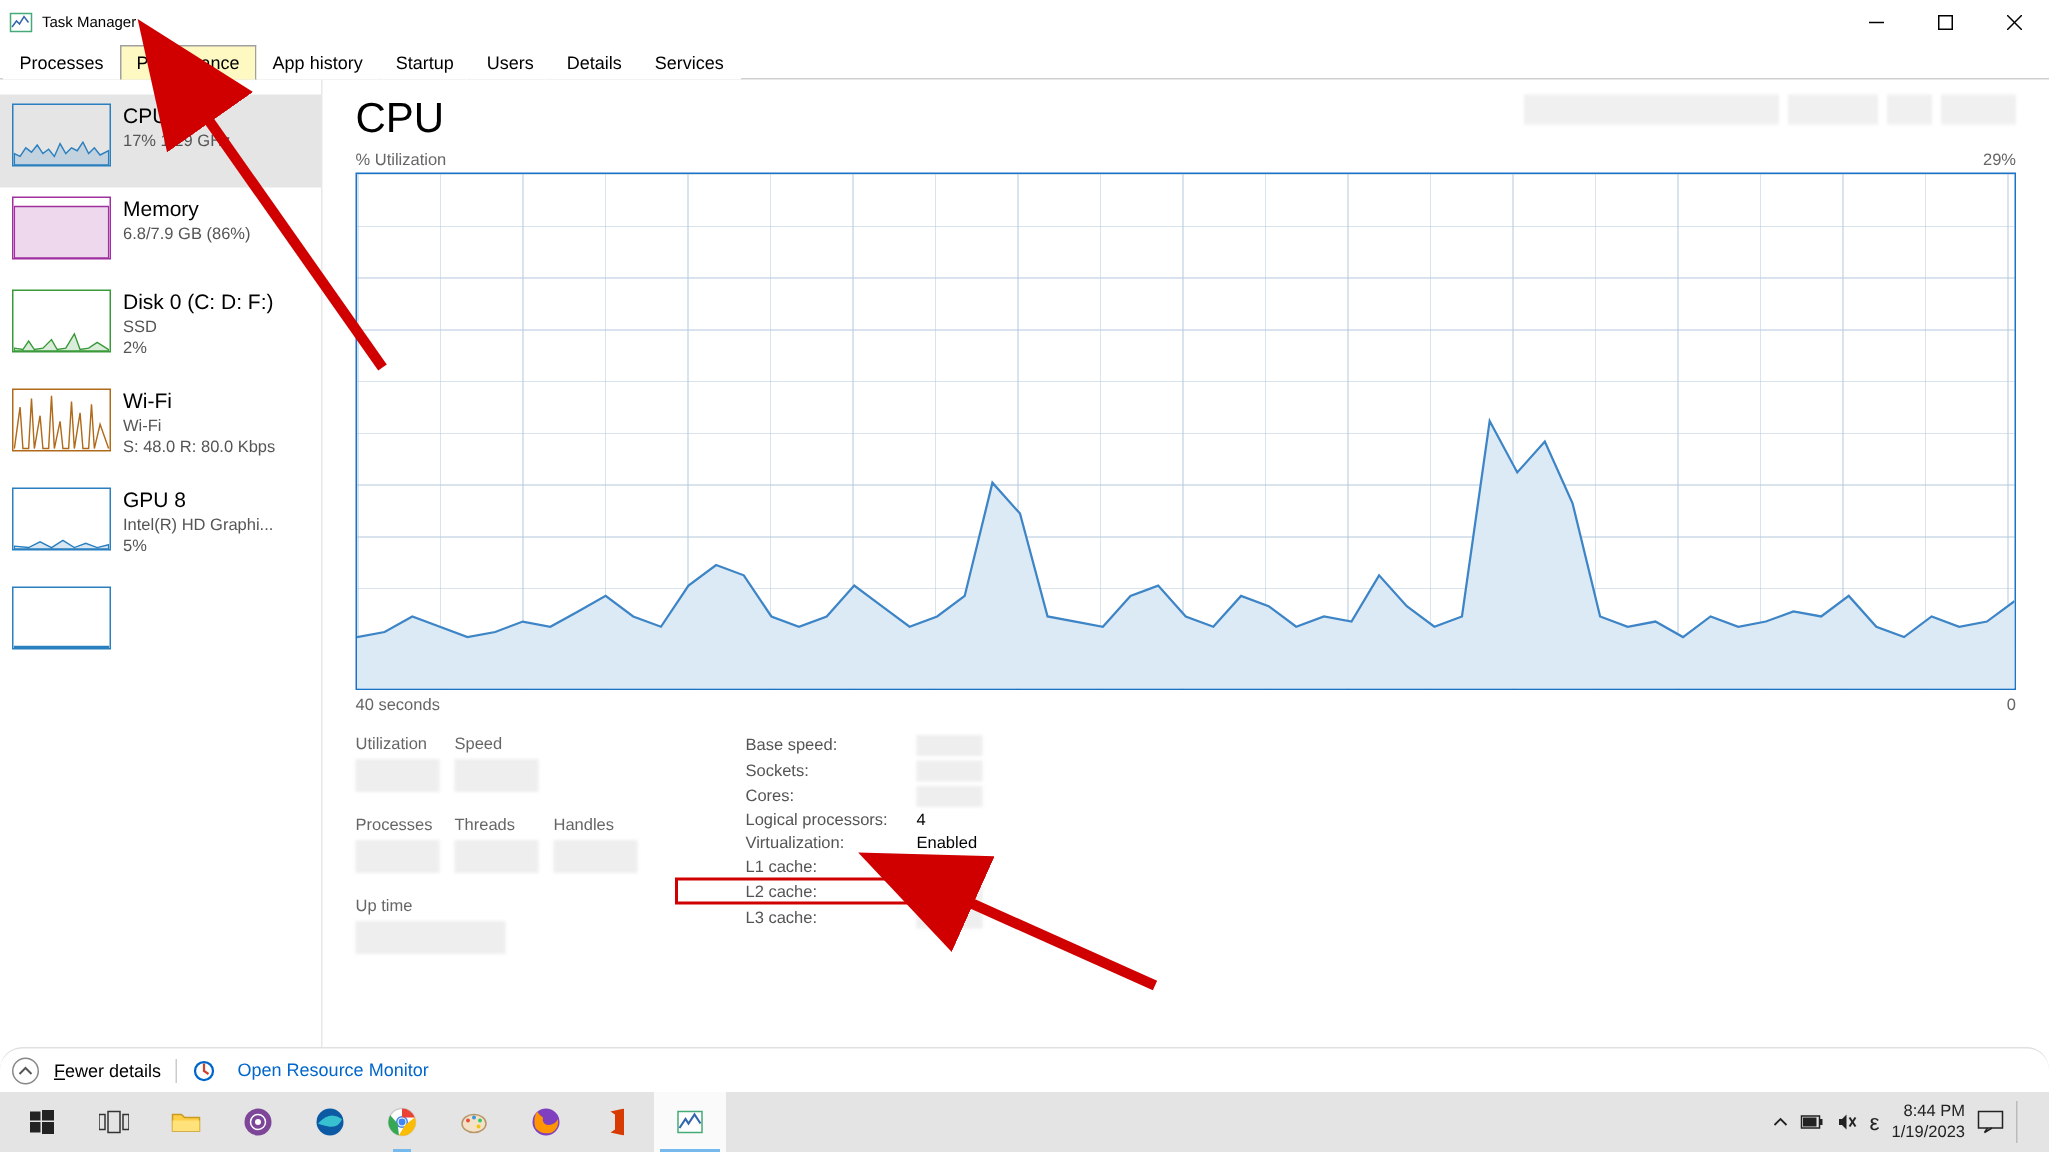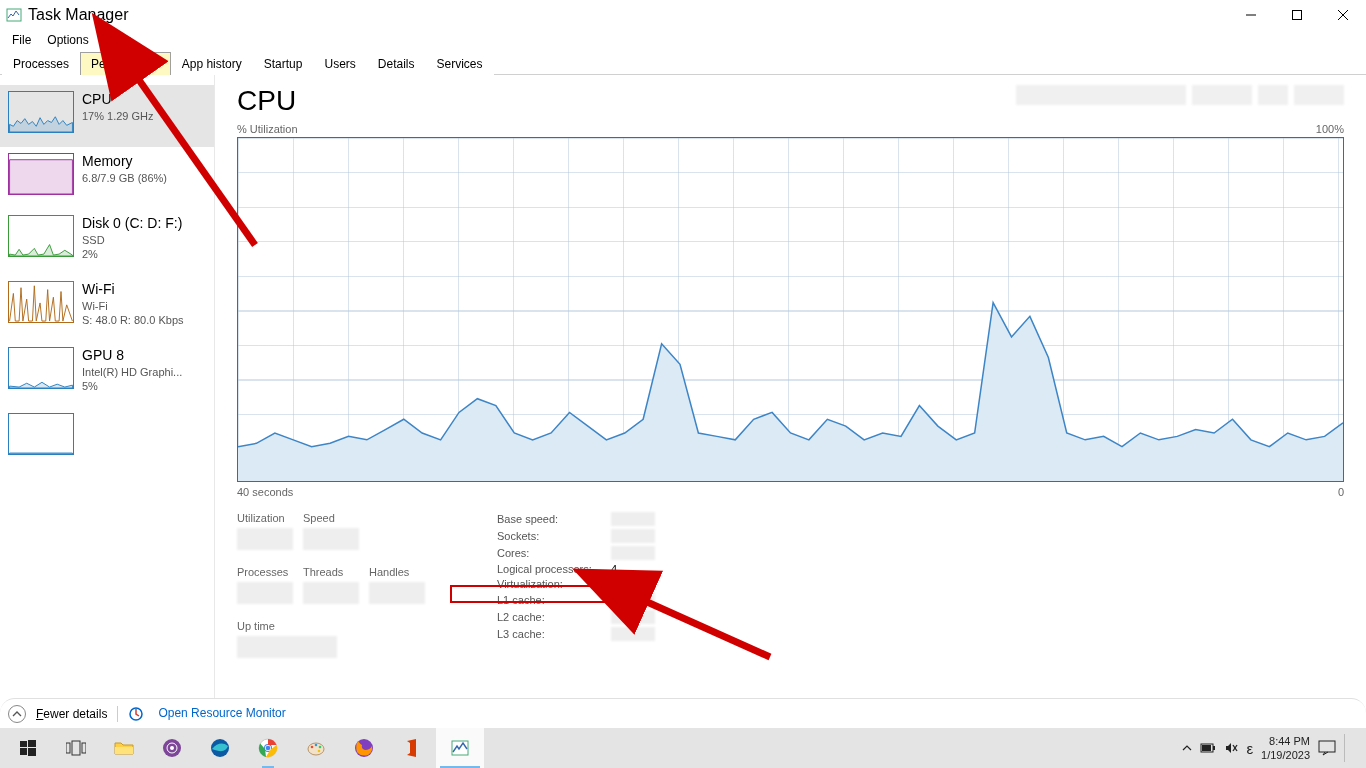--- a/index.html
+++ b/index.html
@@ -2,21 +2,21 @@
 <html><head>
 <meta charset="utf-8">
 <style>
   * { box-sizing: border-box; }
   html, body { margin: 0; padding: 0; font-family: "Segoe UI", Arial, sans-serif; font-size: 12px; color: #000; background: #fff; overflow: hidden; }
   .window { width: 1366px; height: 768px; display: flex; flex-direction: column; position: relative; }
 
   
   .titlebar { display: flex; align-items: center; height: 30px; padding: 0 0 0 6px; }
   .titlebar-icon { width: 16px; height: 16px; margin-right: 6px; }
-  .titlebar-title { font-size: 16px; flex: 0 0 auto; text-align: right; }
+  .titlebar-title { font-size: 10px; flex: 0 0 auto; text-align: right; }
   .titlebar-spacer { flex: 1; }
   .winbtn { width: 46px; height: 30px; display: flex; align-items: center; justify-content: center; }
   .winbtn svg { width: 10px; height: 10px; }
 
   
   .menubar { display: flex; height: 22px; padding-left: 4px; }
   .menuitem { padding: 3px 8px; font-size: 12px; }
 
   
   .tabbar { display: flex; border-bottom: 1px solid #d0d0d0; height: 23px; align-items: flex-end; padding-left: 2px; }
@@ -107,25 +107,20 @@
         </svg>
       </div>
     <div class="winbtn">
         <svg viewBox="0 0 10 10">
           <line x1="0" y1="0" x2="10" y2="10" stroke="#000" stroke-width="1"></line>
           <line x1="10" y1="0" x2="0" y2="10" stroke="#000" stroke-width="1"></line>
         </svg>
       </div>
   </div>
 
-  <div class="menubar">
-    <div class="menuitem">File</div>
-    <div class="menuitem">Options</div>
-    <div class="menuitem">View</div>
-  </div>
 
   <div class="tabbar">
     <div class="tab">Processes</div>
     <div class="tab active">Performance</div>
     <div class="tab">App history</div>
     <div class="tab">Startup</div>
     <div class="tab">Users</div>
     <div class="tab">Details</div>
     <div class="tab">Services</div>
   </div>
@@ -206,21 +201,21 @@
         <div class="mtitle">CPU</div>
         <div class="mblurs">
           <div class="blur" style="width:170px"></div>
           <div class="blur" style="width:60px"></div>
           <div class="blur" style="width:30px"></div>
           <div class="blur" style="width:50px"></div>
         </div>
       </div>
       <div class="axis">
         <span>% Utilization</span>
-        <span>100%</span>
+        <span>29%</span>
       </div>
       <div class="chartbox">
         <svg id="chart" viewBox="0 0 1100 345" preserveAspectRatio="none">
             <path d="M0.0,310.5 L18.3,307.1 L36.7,296.7 L55.0,303.6 L73.3,310.5 L91.7,307.1 L110.0,300.1 L128.3,303.6 L146.7,293.3 L165.0,282.9 L183.3,296.7 L201.7,303.6 L220.0,276.0 L238.3,262.2 L256.7,269.1 L275.0,296.7 L293.3,303.6 L311.7,296.7 L330.0,276.0 L348.3,289.8 L366.7,303.6 L385.0,296.7 L403.3,282.9 L421.7,207.0 L440.0,227.7 L458.3,296.7 L476.7,300.1 L495.0,303.6 L513.3,282.9 L531.7,276.0 L550.0,296.7 L568.3,303.6 L586.7,282.9 L605.0,289.8 L623.3,303.6 L641.7,296.7 L660.0,300.1 L678.3,269.1 L696.7,289.8 L715.0,303.6 L733.3,296.7 L751.7,165.6 L770.0,200.1 L788.3,179.4 L806.7,220.8 L825.0,296.7 L843.3,303.6 L861.7,300.1 L880.0,310.5 L898.3,296.7 L916.7,303.6 L935.0,300.1 L953.3,293.3 L971.7,296.7 L990.0,282.9 L1008.3,303.6 L1026.7,310.5 L1045.0,296.7 L1063.3,303.6 L1081.7,300.1 L1100.0,286.4 L1100,345 L0,345 Z" fill="#dceaf5"></path>
      <path d="M0.0,310.5 L18.3,307.1 L36.7,296.7 L55.0,303.6 L73.3,310.5 L91.7,307.1 L110.0,300.1 L128.3,303.6 L146.7,293.3 L165.0,282.9 L183.3,296.7 L201.7,303.6 L220.0,276.0 L238.3,262.2 L256.7,269.1 L275.0,296.7 L293.3,303.6 L311.7,296.7 L330.0,276.0 L348.3,289.8 L366.7,303.6 L385.0,296.7 L403.3,282.9 L421.7,207.0 L440.0,227.7 L458.3,296.7 L476.7,300.1 L495.0,303.6 L513.3,282.9 L531.7,276.0 L550.0,296.7 L568.3,303.6 L586.7,282.9 L605.0,289.8 L623.3,303.6 L641.7,296.7 L660.0,300.1 L678.3,269.1 L696.7,289.8 L715.0,303.6 L733.3,296.7 L751.7,165.6 L770.0,200.1 L788.3,179.4 L806.7,220.8 L825.0,296.7 L843.3,303.6 L861.7,300.1 L880.0,310.5 L898.3,296.7 L916.7,303.6 L935.0,300.1 L953.3,293.3 L971.7,296.7 L990.0,282.9 L1008.3,303.6 L1026.7,310.5 L1045.0,296.7 L1063.3,303.6 L1081.7,300.1 L1100.0,286.4" fill="none" stroke="#3d85c6" stroke-width="1.5"></path>
           </svg>
       </div>
       <div class="axis2">
         <span>40 seconds</span>
         <span>0</span>

